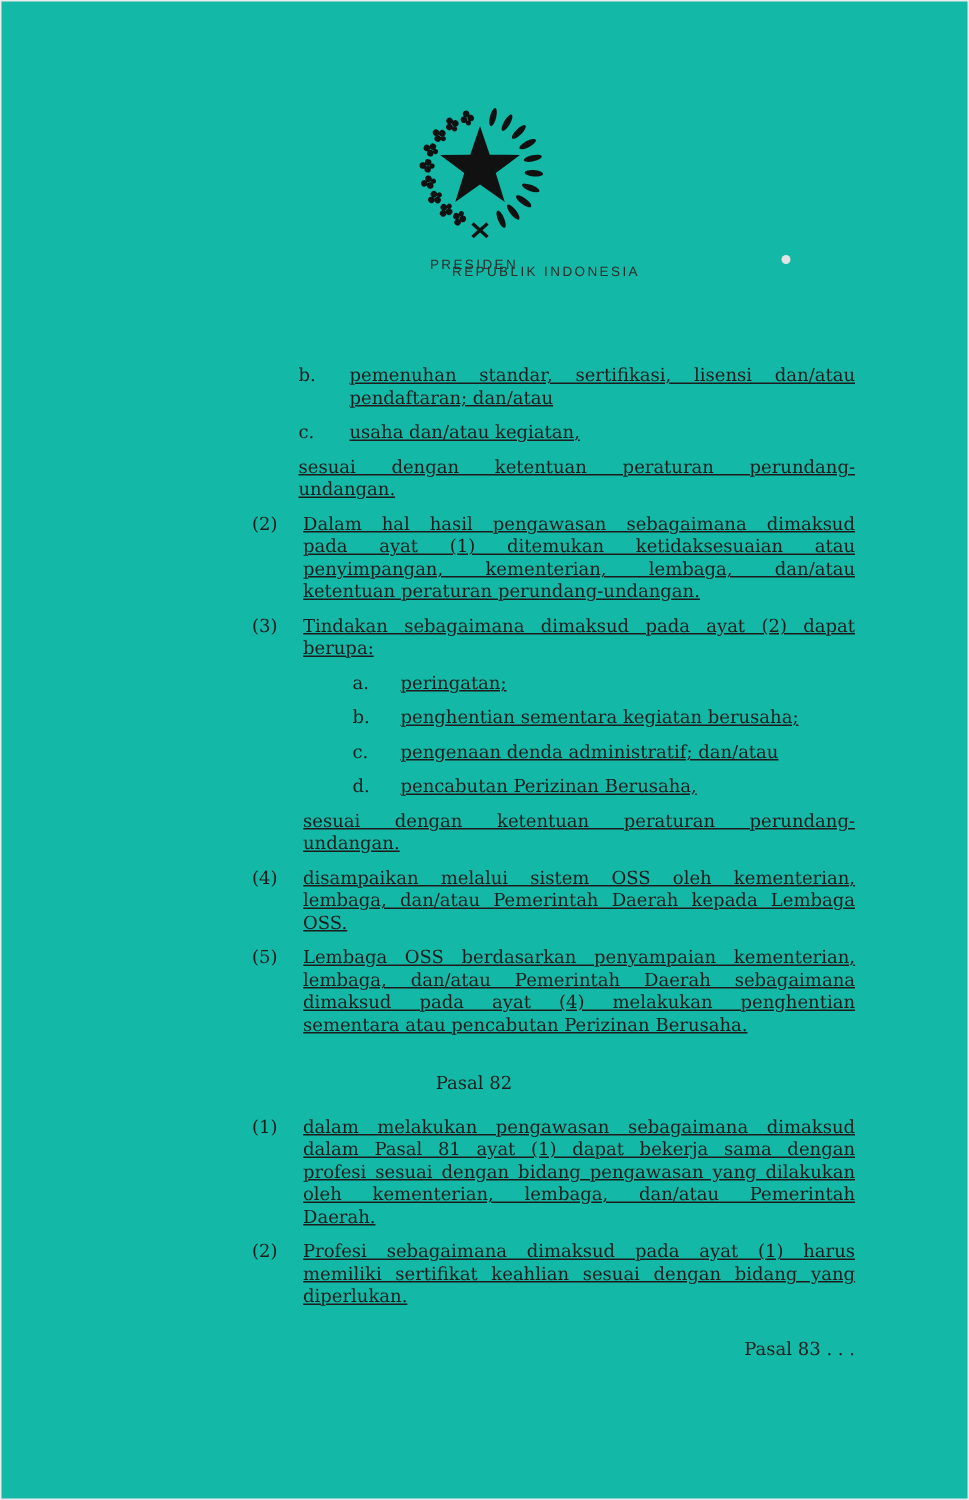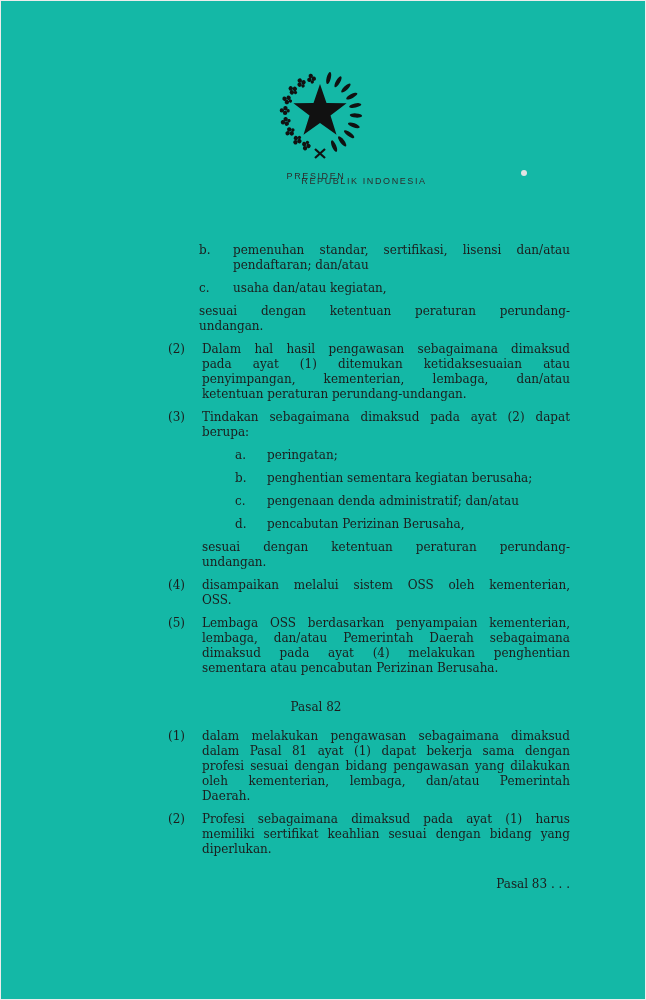--- a/index.html
+++ b/index.html
@@ -75,20 +75,21 @@
   .numbered-item .marker { flex-basis: 34px; }
   .alpha-item.lv1 { margin-left: 31px; }
   .alpha-item.lv1 .marker { flex-basis: 34px; }
   .alpha-item.lv2 { margin-left: 67px; }
   .alpha-item.lv2 .marker { flex-basis: 32px; }
   .closing.lv1 { margin-left: 31px; }
   .closing.lv2 { margin-left: 34px; }
   .tline {
     text-align: justify;
     text-align-last: justify;
+    text-decoration: underline;
   }
   .tline.tlast {
     text-align-last: left;
   }
   .heading {
     position: relative;
     left: -53px;
     margin: 24px 0 14px 0;
     text-align: center;
   }
@@ -263,20 +264,21 @@
         <div class="block closing lv2">
           <div class="text">
             <div class="tline">sesuai dengan ketentuan peraturan perundang-</div>
             <div class="tline tlast">undangan.</div>
           </div>
         </div>
         <div class="block numbered-item">
           <div class="marker">(4)</div>
           <div class="text">
             <div class="tline">disampaikan melalui sistem OSS oleh kementerian,</div>
+            <div class="tline">lembaga, dan/atau Pemerintah Daerah kepada Lembaga</div>
             <div class="tline tlast">OSS.</div>
           </div>
         </div>
         <div class="block numbered-item">
           <div class="marker">(5)</div>
           <div class="text">
             <div class="tline">Lembaga OSS berdasarkan penyampaian kementerian,</div>
             <div class="tline">lembaga, dan/atau Pemerintah Daerah sebagaimana</div>
             <div class="tline">dimaksud pada ayat (4) melakukan penghentian</div>
             <div class="tline tlast">sementara atau pencabutan Perizinan Berusaha.</div>

